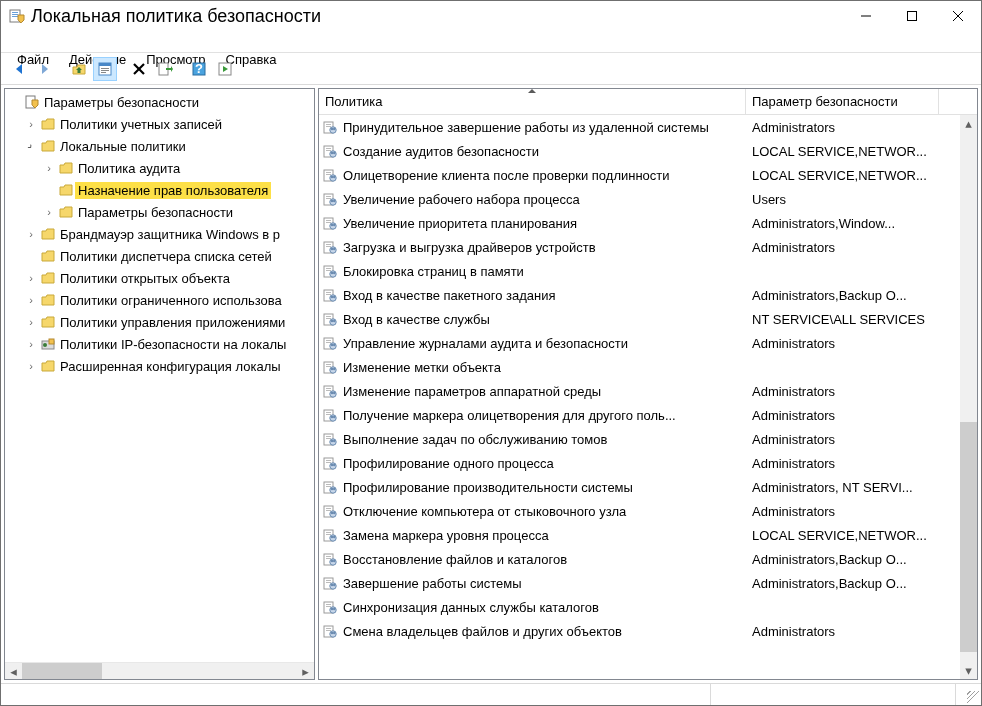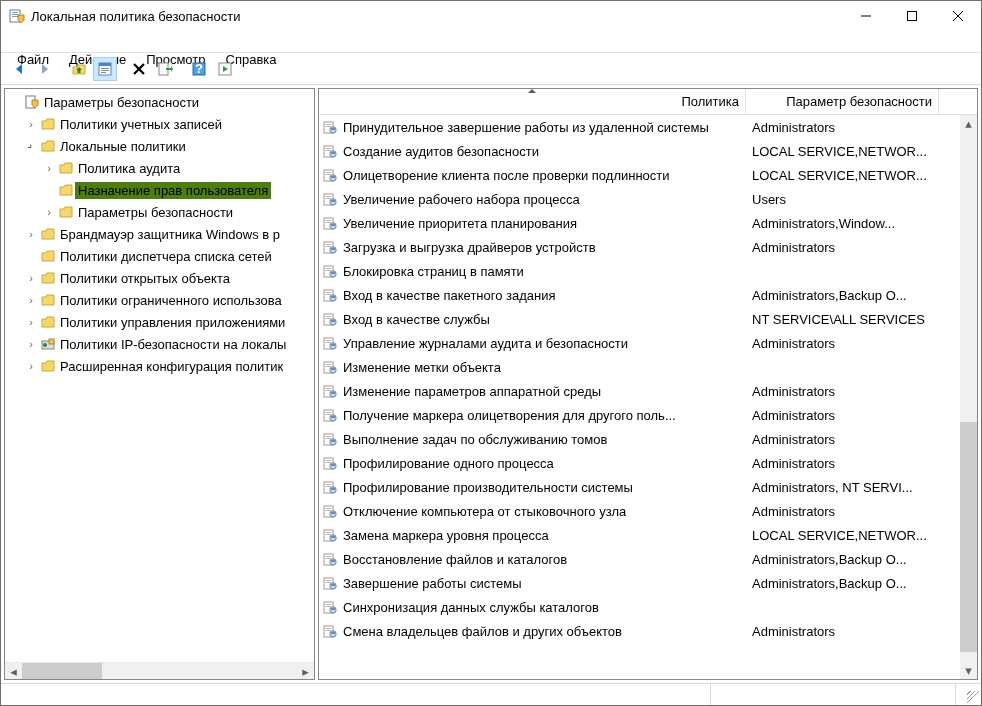--- a/index.html
+++ b/index.html
@@ -1,44 +1,44 @@
 <!DOCTYPE html>
 <html><head>
 <meta charset="utf-8">
 <style>
   * { box-sizing: border-box; font-family: "Segoe UI", Tahoma, sans-serif; font-size: 13px; color: #000; }
   body { margin: 0; padding: 0; background: #fff; }
   .window { width: 982px; height: 706px; border: 1px solid #6f6f6f; display: flex; flex-direction: column; background: #fff; }
   .title-bar { height: 30px; display: flex; align-items: center; padding: 0 0 0 8px; }
   .title-bar .app-icon { width: 16px; height: 16px; margin-right: 6px; }
-  .title-bar .title { flex: 1; font-size: 13px; }
+  .title-bar .title { flex: 1; font-size: 18px; }
   .win-controls { display: flex; height: 100%; }
   .win-controls .wc { width: 46px; display: flex; align-items: center; justify-content: center; }
   .menu-bar { height: 22px; display: flex; align-items: center; padding: 0 6px; border-bottom: 1px solid #e1e1e1; }
   .menu-bar .menu-item { padding: 2px 10px; cursor: default; margin-top: 36px; }
   .toolbar { height: 32px; display: flex; align-items: center; padding: 2px 6px; border-bottom: 1px solid #dadada; gap: 2px; }
   .tb-btn { width: 24px; height: 24px; display: flex; align-items: center; justify-content: center; border: 1px solid transparent; }
   .tb-btn.active { background: #cce8ff; border: 1px solid #99d1ff; }
   .tb-sep { width: 6px; }
   .content { flex: 1; display: flex; min-height: 0; }
   .tree-pane { width: 311px; border: 1px solid #828790; margin: 3px 0 3px 3px; overflow: hidden; display: flex; flex-direction: column; position: relative; }
   .tree-scroll { flex: 1; overflow: hidden; padding: 2px 0; }
   .tree-row { display: flex; align-items: center; height: 22px; white-space: nowrap; padding-right: 4px; }
   .tree-row .twisty { width: 16px; text-align: center; color: #6b6b6b; font-size: 11px; }
   .tree-row .ticon { width: 18px; display:flex; align-items:center; justify-content:center; }
   .tree-row .tlabel { padding: 1px 3px; }
-  .tree-row.selected .tlabel { background: #4d7c0f; }
+  .tree-row.selected .tlabel { background: #fde047; }
   .tree-hscroll { height: 17px; border-top: 1px solid #e8e8e8; background: #f0f0f0; display: flex; align-items: center; }
   .tree-hscroll .sb-btn { width: 17px; height: 17px; background: #f0f0f0; display:flex; align-items:center; justify-content:center; color:#606060; }
   .tree-hscroll .sb-track { flex:1; height: 17px; background:#f0f0f0; position:relative; }
   .tree-hscroll .sb-thumb { position:absolute; left:0; top:0; height: 17px; width: 80px; background:#cdcdcd; }
 
   .list-pane { flex: 1; border: 1px solid #828790; margin: 3px 3px 3px 3px; display: flex; flex-direction: column; min-width: 0; }
   .list-header { height: 26px; display: flex; align-items: stretch; border-bottom: 1px solid #e1e1e1; }
-  .lh-cell { display: flex; align-items: center; padding: 0 6px; border-right: 1px solid #e1e1e1; background: #fff; position: relative; justify-content: flex-end; }
+  .lh-cell { display: flex; align-items: center; padding: 0 6px; border-right: 1px solid #e1e1e1; background: #fff; position: relative; }
   .lh-cell.sorted::after { content: ""; position: absolute; top: 0; left: 50%; transform: translateX(-50%); width: 0; height: 0; border-left: 4px solid transparent; border-right: 4px solid transparent; border-bottom: 4px solid #5a5a5a; }
   .list-body { flex: 1; overflow: hidden; position: relative; }
   .list-rows { position: absolute; inset: 0 17px 0 0; overflow: hidden; }
   .list-row { display: flex; height: 24px; align-items: center; }
   .lc-icon { width: 22px; display:flex; align-items:center; justify-content:center; }
   .lc-policy { padding-left: 2px; white-space: nowrap; overflow: hidden; text-overflow: ellipsis; }
   .lc-param { padding-left: 6px; white-space: nowrap; overflow: hidden; text-overflow: ellipsis; }
   .list-vscroll { position: absolute; top: 0; right: 0; bottom: 0; width: 17px; background: #f0f0f0; display:flex; flex-direction:column; }
   .list-vscroll .sb-btn { height: 17px; display:flex; align-items:center; justify-content:center; color:#606060; }
   .list-vscroll .sb-track { flex:1; position:relative; }
@@ -283,21 +283,21 @@
           <span class="tlabel">Политики IP-безопасности на локалы</span>
         </div>
 
         <div class="tree-row" style="padding-left:18px">
           <span class="twisty">›</span>
           <span class="ticon">
               <svg width="16" height="16">
                 <path d="M2 5 L6 5 L7 3 L14 3 L14 13 L2 13 Z" fill="#f6d76b" stroke="#c9a93a"></path>
               </svg>
             </span>
-          <span class="tlabel">Расширенная конфигурация политик</span>
+          <span class="tlabel">Расширенная конфигурация локалы</span>
         </div>
 
       </div>
       <div class="tree-hscroll">
         <div class="sb-btn">◂</div>
         <div class="sb-track">
             <div class="sb-thumb"></div>
           </div>
         <div class="sb-btn">▸</div>
       </div>

